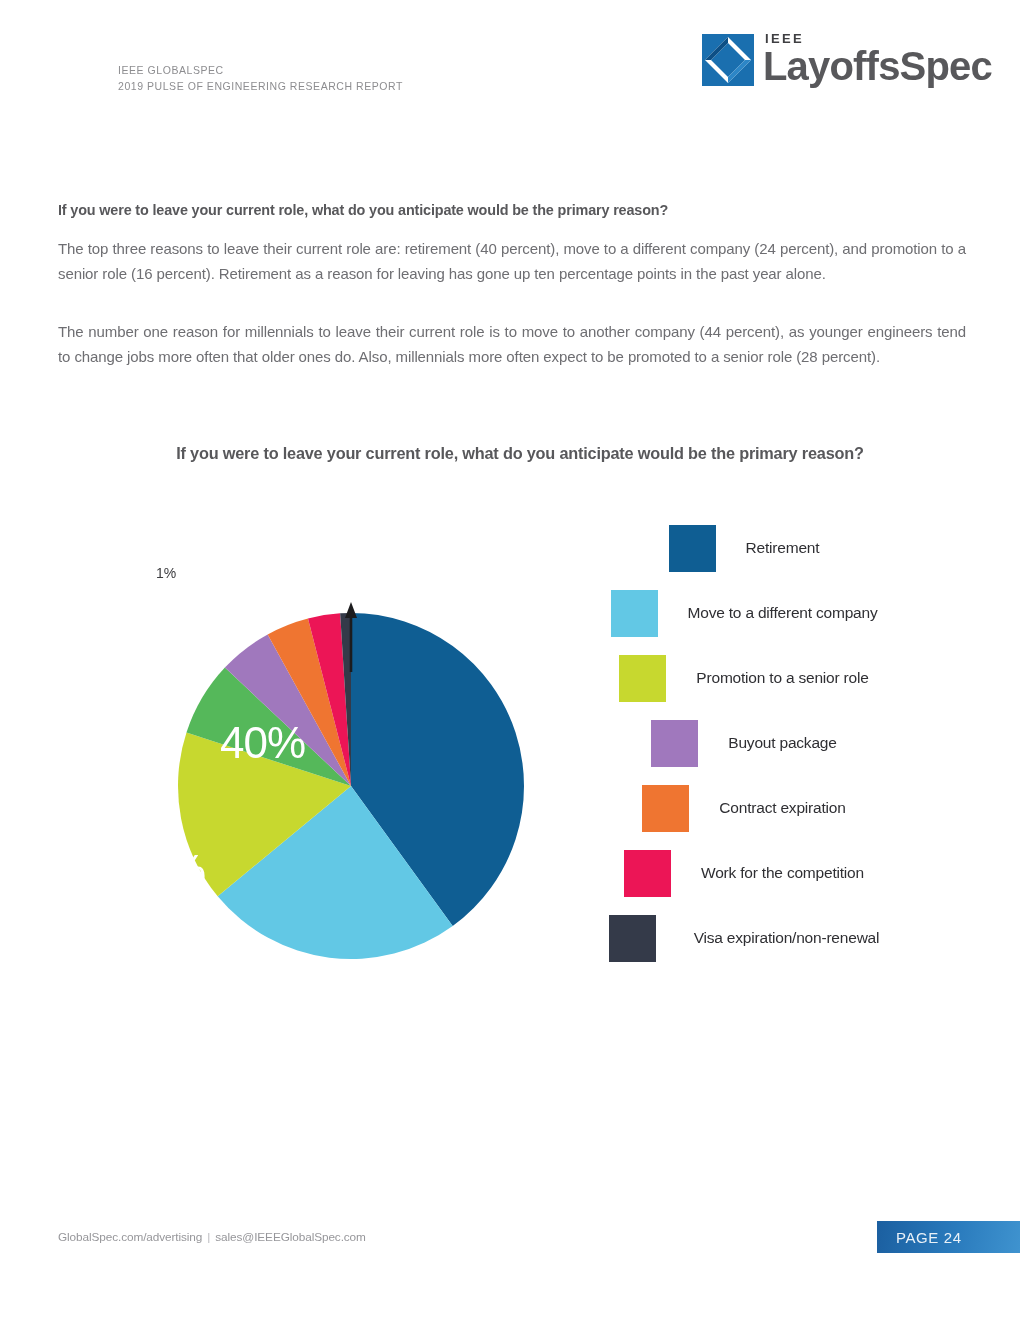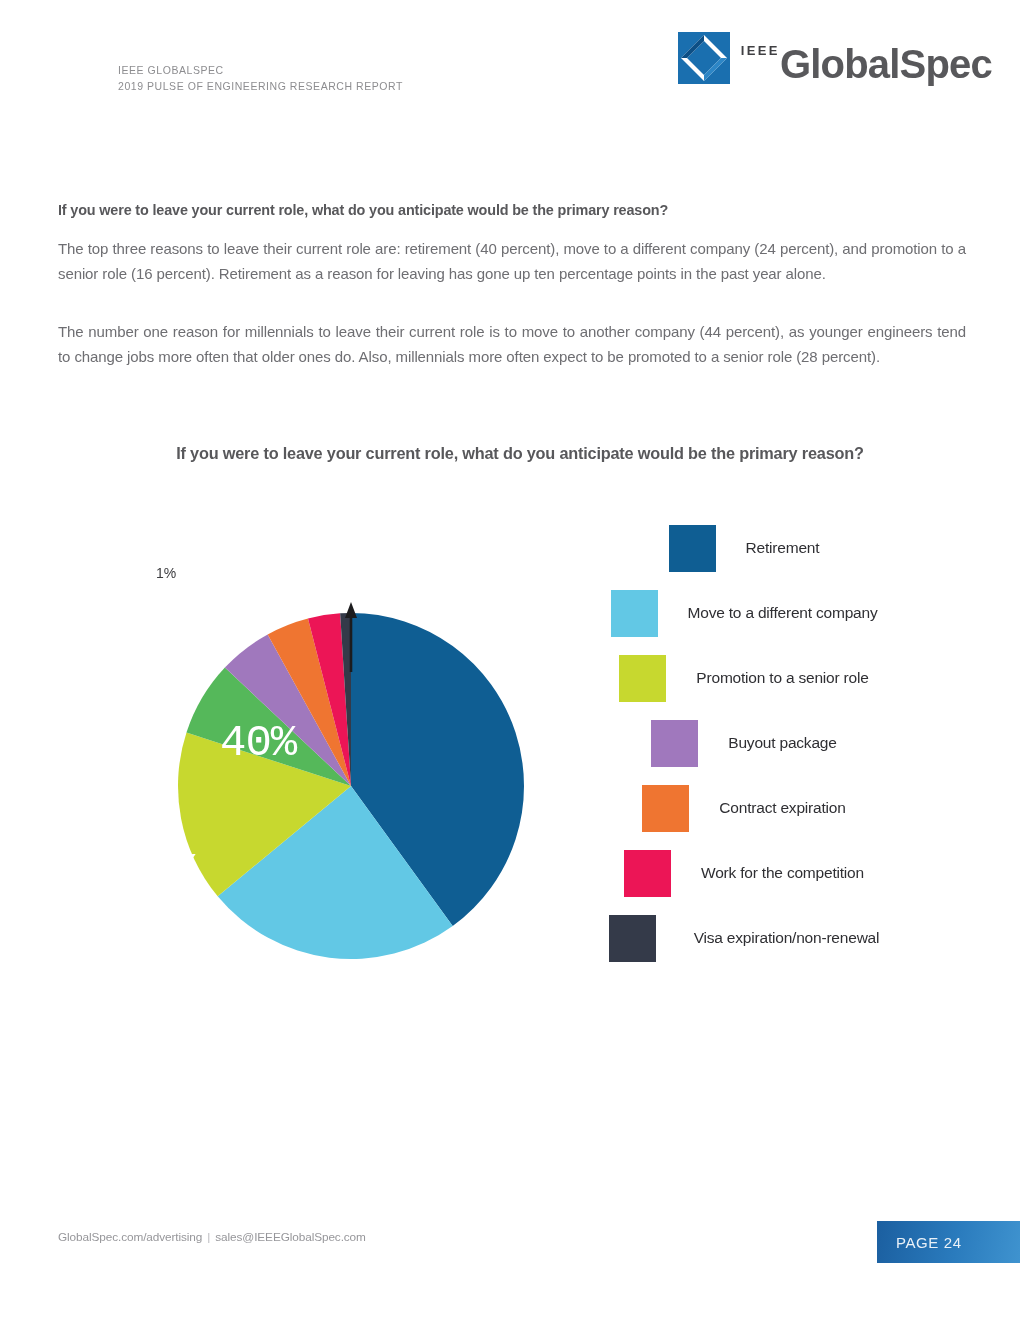--- a/index.html
+++ b/index.html
@@ -17,21 +17,21 @@
     position:absolute; left:118px; top:63px;
     font-size:10.5px; letter-spacing:0.55px;
     color:#8d8d90; line-height:15.5px;
     text-transform:uppercase; font-weight:400;
   }
   .logo-wrap {
     position:absolute; right:28px; top:32px;
     display:flex; align-items:flex-end; gap:9px;
   }
   .logo-mark { width:52px; height:52px; flex:none; }
-  .logo-txt { display:flex; flex-direction:row; align-items:flex-start; }
+  .logo-txt { display:flex; flex-direction:column; align-items:flex-start; }
   .logo-ieee {
     font-size:13px; font-weight:700; color:#3f3f42;
     letter-spacing:2.4px; line-height:13px; margin-bottom:1px;
     margin-left:2px;
   }
   .logo-name {
     font-size:40px; line-height:40px; font-weight:700;
     color:#58585b; letter-spacing:-0.8px;
   }
 
@@ -55,21 +55,21 @@
     font-size:16.3px; font-weight:700; color:#58585b;
     letter-spacing:-0.2px; text-align:center;
   }
   .chart-area {
     position:absolute; left:182px; top:516px;
     width:348px; height:532px;
   }
   .pie-svg { position:absolute; left:-6px; top:48px; width:360px; height:400px; }
   .pie-label {
     position:absolute; color:#ffffff; font-weight:400;
-    letter-spacing:-1px; pointer-events:none;font-family:Liberation Mono, monospace;
+    letter-spacing:-1px; pointer-events:none;
   }
   .pl-40 { font-size:44px; left:220px; top:718px; }
   .pl-24 { font-size:44px; left:120px; top:846px; }
   .pl-16 { font-size:40px; left:33px; top:768px; }
   .pl-7  { font-size:30px; left:36px; top:692px; }
   .pl-5  { font-size:23px; left:67px; top:648px; }
   .pl-4  { font-size:23px; left:104px; top:625px; }
   .pl-3  { font-size:18px; left:139px; top:616px; }
   .pl-1 {
     position:absolute; left:156px; top:565px;
@@ -90,21 +90,21 @@
 
   
   .footer-links {
     position:absolute; left:58px; top:1230px;
     font-size:11.8px; color:#96969a; letter-spacing:-0.1px;
   }
   .footer-links .sep { margin:0 5px; color:#bcbcc0; }
   .footer-links a { color:#96969a; text-decoration:none; }
   .page-badge {
     position:absolute; left:877px; top:1221px;
-    width:143px; height:42px;
+    width:143px; height:32px;
     background:linear-gradient(100deg,#1b5fa0 0%,#2a7bbd 55%,#3f93cf 100%);
     color:#e9f1f8; font-size:15px; letter-spacing:0.6px;
     display:flex; align-items:center; padding-left:19px;
   }
 </style>
 </head>
 <body>
 
 <div class="page">
 
@@ -116,21 +116,21 @@
   <div class="logo-wrap">
     <svg class="logo-mark" viewBox="0 0 52 52">
       <rect x="0" y="0" width="52" height="52" fill="#1a6faf"></rect>
       <path d="M26 3 L49 26 L26 49 L3 26 Z" fill="#ffffff"></path>
       <path d="M26 9 L43 26 L26 43 L9 26 Z" fill="#1a6faf"></path>
       <path d="M3 26 L26 3 L26 9 L9 26 Z" fill="#0d4f85"></path>
       <path d="M26 43 L43 26 L49 26 L26 49 Z" fill="#2d86c6"></path>
     </svg>
     <div class="logo-txt">
       <span class="logo-ieee">IEEE</span>
-      <span class="logo-name"><span>Global</span><span>Spec</span></span>
+      <span class="logo-name"><span>Layoffs</span><span>Spec</span></span>
     </div>
   </div>
 
   <div class="q-head">If you were to leave your current role, what do you anticipate would be the primary reason?</div>
   <div class="para p1">The top three reasons to leave their current role are: retirement (40 percent), move to a different company (24 percent), and promotion to a senior role (16 percent). Retirement as a reason for leaving has gone up ten percentage points in the past year alone.</div>
   <div class="para p2">The number one reason for millennials to leave their current role is to move to another company (44 percent), as younger engineers tend to change jobs more often that older ones do. Also, millennials more often expect to be promoted to a senior role (28 percent).</div>
 
   <div class="chart-title"> If you were to leave your current role, what do you anticipate would be the primary reason?</div>
 
   <div class="chart-area">

